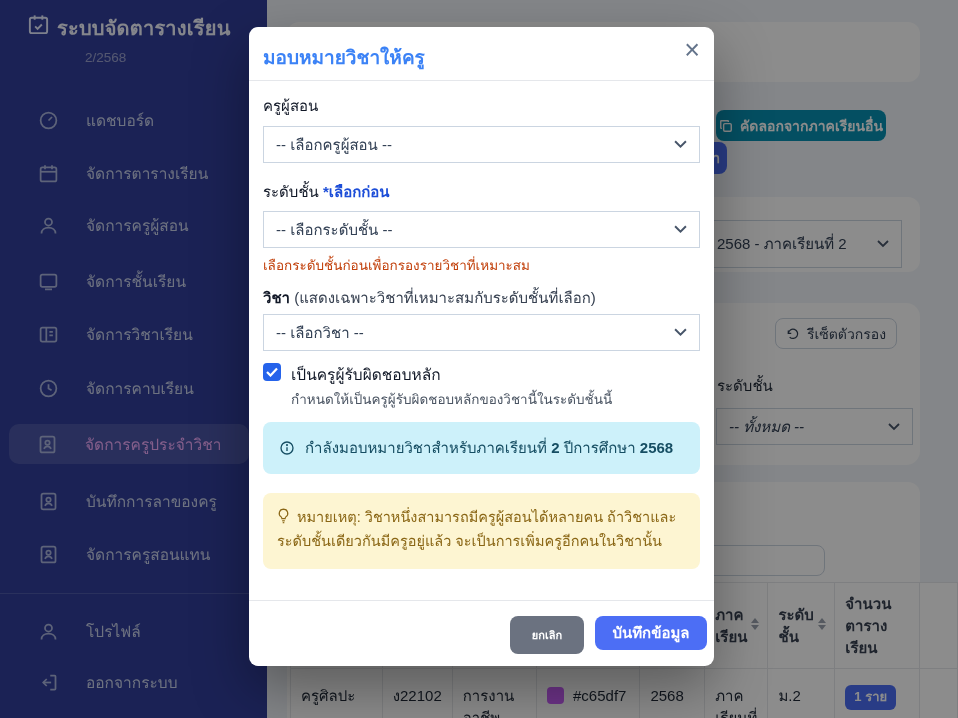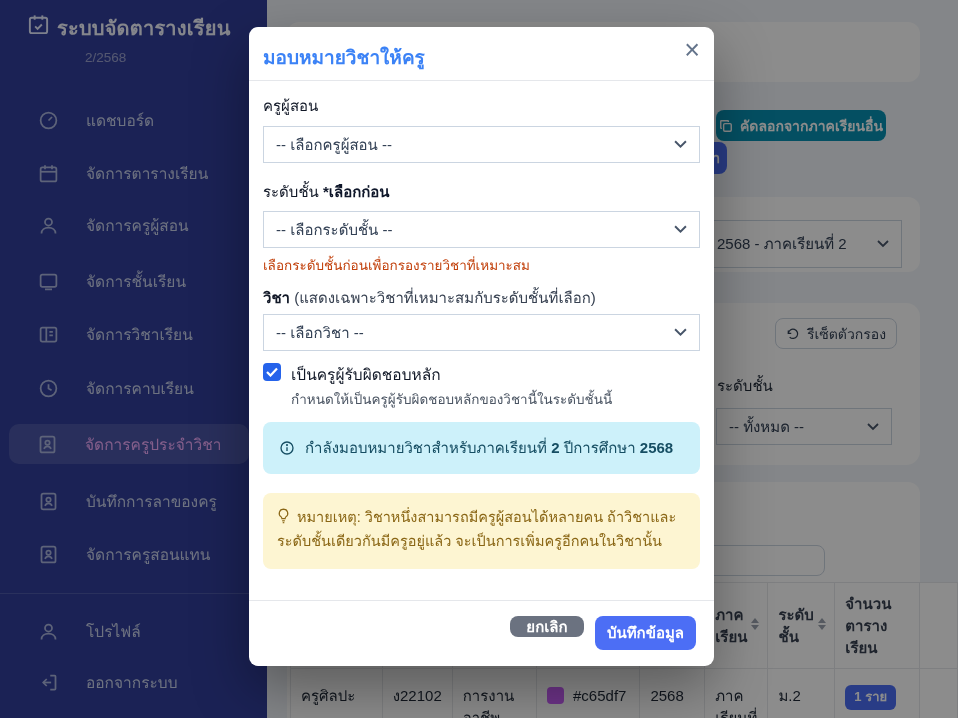--- a/index.html
+++ b/index.html
@@ -34,21 +34,21 @@
   .btn-copy{left:716px;top:110px;width:170px;height:31px;background:#0891b2;z-index:2;}
   .btn-assign{left:650px;top:142px;width:77px;height:32px;background:#4c6ef5;z-index:2;
     justify-content:flex-end;padding-right:7px;}
   .btn-reset{left:775px;top:318px;width:122px;height:31px;background:#fff;border:1px solid #cbd5e1;
     color:#334155;font-weight:normal;z-index:2;}
 
   .select{background:#fff;border:1px solid #cbd5e1;border-radius:0;display:flex;align-items:center;
     justify-content:space-between;padding:0 12px;font-size:15px;color:#334155;cursor:pointer;z-index:2;}
   .sel-semester{left:704px;top:220px;width:198px;height:48px;}
   .lbl-filter-level{left:717px;top:374px;font-size:15px;color:#1f2937;z-index:2;}
-  .sel-filter-level{left:716px;top:408px;width:176px;height:37px;}
+  .sel-filter-level{left:716px;top:408px;width:197px;height:37px;font-style:italic;}
 
   .search-input{left:500px;top:545px;width:325px;height:31px;border:1px solid #cbd5e1;border-radius:8px;
     background:#fff;z-index:2;padding:0 10px;font-size:14px;outline:none;}
 
   
   table.grid{position:absolute;left:290px;top:582px;border-collapse:collapse;z-index:2;table-layout:fixed;}
   table.grid th,table.grid td{border:1px solid #e5e7eb;font-size:15px;text-align:left;
     padding:10px 10px;vertical-align:middle;overflow:hidden;background:#fff;}
   table.grid th{color:#374151;font-weight:bold;position:relative;padding-right:20px;line-height:1.45;}
   table.grid td{color:#1f2937;line-height:1.45;height:70px;vertical-align:top;padding-top:16px;}
@@ -63,39 +63,39 @@
   
   .overlay{left:0;top:0;width:958px;height:718px;background:rgba(0,0,0,.45);z-index:10;}
   .modal{left:249px;top:27px;width:465px;height:639px;background:#fff;border-radius:9px;z-index:20;
     box-shadow:0 22px 55px rgba(0,0,0,.35);}
   .modal-title{left:14px;top:15px;font-size:19px;font-weight:bold;color:#3b82f6;}
   .modal-close{right:14px;top:10px;font-size:27px;color:#64748b;cursor:pointer;line-height:1;}
   .modal-hdiv{left:0;top:53px;width:465px;height:1px;background:#e5e7eb;}
   .modal-fdiv{left:0;top:573px;width:465px;height:1px;background:#e5e7eb;}
 
   .m-label{left:14px;font-size:15px;color:#111827;}
-  .m-note{color:#0f172a;font-weight:bold;}
+  .m-note{color:#1d4ed8;font-weight:bold;}
   .m-paren{color:#374151;}
   .m-select{left:14px;width:437px;height:37px;}
   .m-hint{left:14px;font-size:13.5px;color:#c2410c;}
 
   .checkbox{left:14px;top:336px;width:18px;height:18px;background:#2563eb;border-radius:4px;
     display:flex;align-items:center;justify-content:center;cursor:pointer;}
   .cb-label{left:42px;top:335px;font-size:15.5px;color:#111827;font-weight:500;}
   .cb-hint{left:42px;top:361px;font-size:13.5px;color:#4b5563;}
 
   .info-box{left:14px;top:395px;width:437px;height:52px;background:#cdf1fa;border-radius:8px;
     display:flex;align-items:center;gap:10px;padding:0 16px;color:#164e63;font-size:15px;font-weight:500;}
   .info-box b{font-weight:bold;}
   .note-box{left:14px;top:466px;width:437px;height:76px;background:#fdf5d2;border-radius:8px;
     padding:13px 14px;color:#8a6615;font-size:14.5px;line-height:1.65;}
   .note-box .bulb{display:inline-block;vertical-align:-2px;margin-right:7px;}
 
-  .btn-cancel{left:261px;top:589px;width:74px;height:21px;background:#6b7280;font-size:15px;}
-  .btn-save{left:346px;top:589px;width:101px;height:34px;background:#4c6ef5;font-size:15px;}
+  .btn-cancel{left:261px;top:589px;width:74px;height:38px;background:#6b7280;font-size:11px;}
+  .btn-save{left:346px;top:589px;width:112px;height:34px;background:#4c6ef5;font-size:15px;}
 </style>
 </head>
 <body>
 
 <aside class="abs sidebar">
   <span class="abs brand-icon">
     <svg width="23" height="23" viewBox="0 0 24 24" fill="none" stroke="currentColor" stroke-width="2">
       <rect x="3" y="5" width="18" height="16" rx="2"></rect>
         <line x1="8" y1="2.5" x2="8" y2="7"></line>
         <line x1="16" y1="2.5" x2="16" y2="7"></line>

